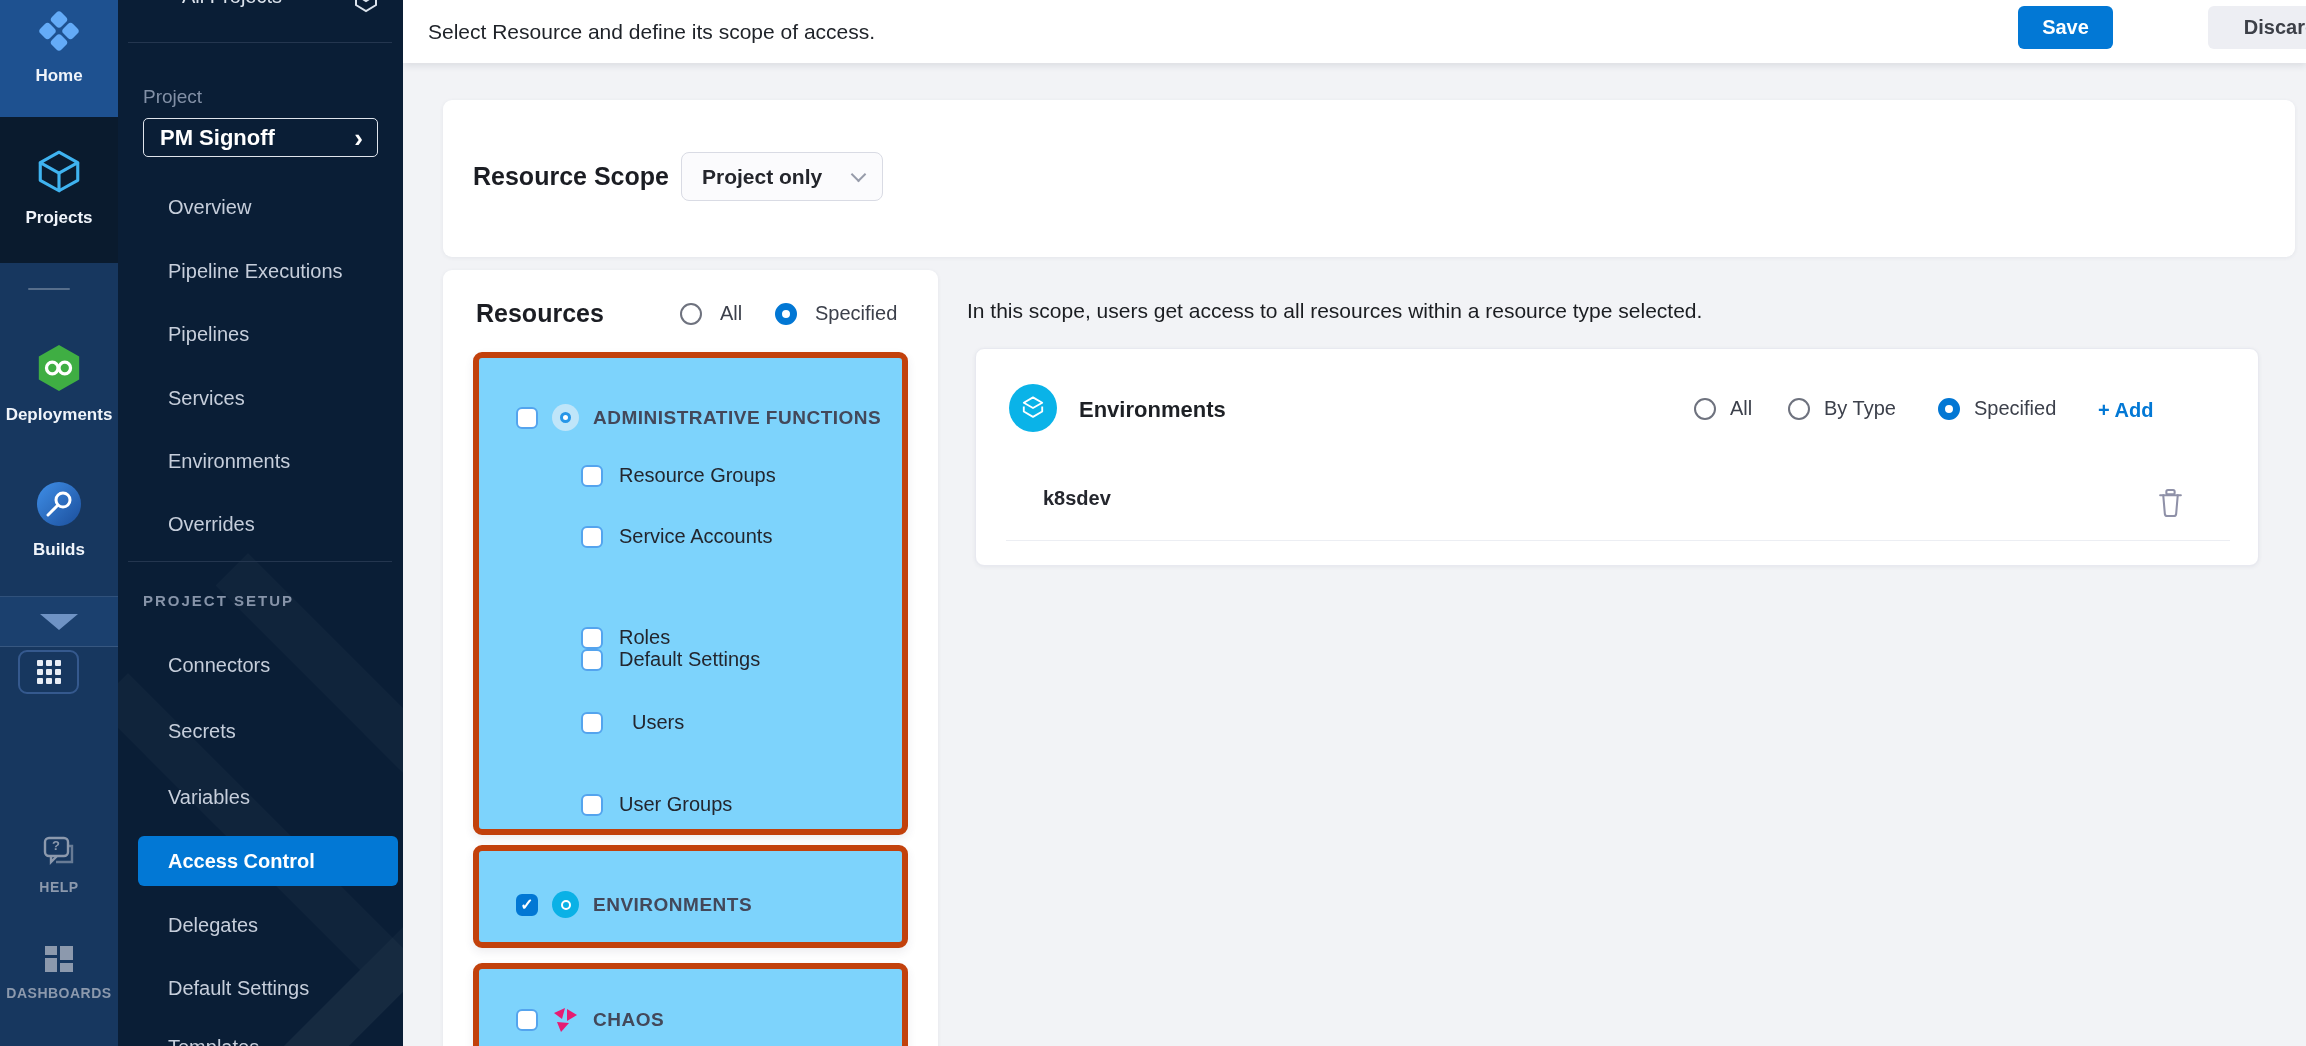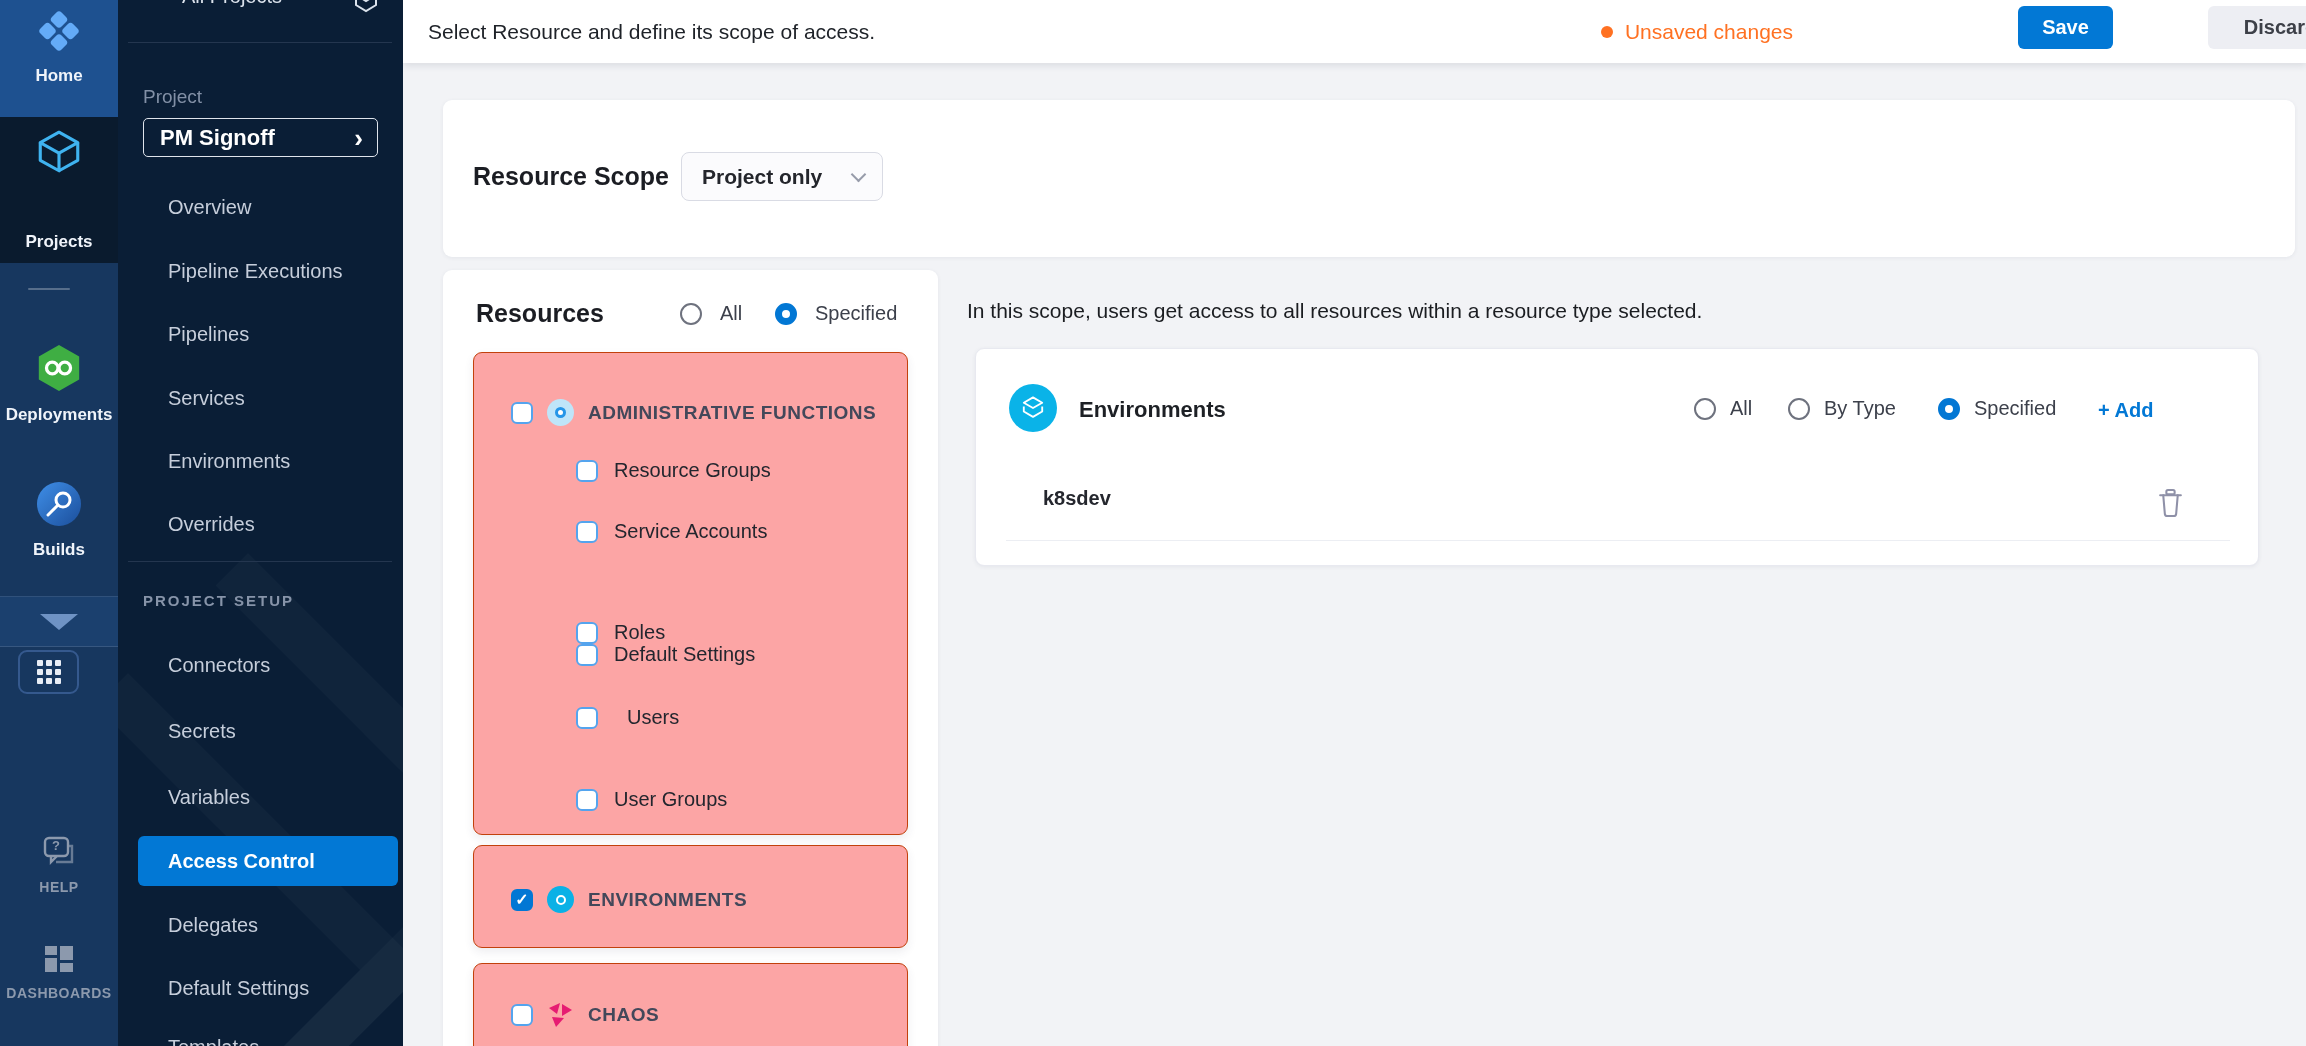--- a/index.html
+++ b/index.html
@@ -41,21 +41,21 @@
   #topbar { position:absolute; left:0; top:0; width:1903px; height:63px; background:#fff; box-shadow:0 3px 7px rgba(30,40,60,.10); z-index:5; }
   .tb-title { position:absolute; left:25px; top:0; height:63px; display:flex; align-items:center; font-size:21px; color:#1e2228; }
   .unsaved { position:absolute; right:513px; top:0; height:63px; display:flex; align-items:center; gap:12px; }
   .unsaved .dot { width:12px; height:12px; border-radius:50%; background:#ff7122; }
   .unsaved .txt { font-size:21px; color:#ff7122; }
   .btn { position:absolute; top:6px; height:43px; border-radius:6px; display:flex; align-items:center; justify-content:center; font-size:20px; font-weight:700; cursor:pointer; }
   .btn-save { left:1615px; width:95px; background:#0278d5; color:#fff; }
   .btn-discard { left:1805px; width:145px; background:#edeef3; color:#3d4048; }
 
   .card { position:absolute; background:#fff; border-radius:9px; box-shadow:0 1px 4px rgba(40,50,80,.07); }
-  .inner-card { position:absolute; background:#fca5a5; border:1px solid #c2410c; border-radius:9px; box-shadow:0 4px 10px rgba(50,60,90,.09);text-align:right; }
+  .inner-card { position:absolute; background:#7dd3fc; border:6px solid #c2410c; border-radius:9px; box-shadow:0 4px 10px rgba(50,60,90,.09);text-align:right; }
 
   .h-bold { font-size:25px; font-weight:700; color:#1b1d23; }
 
   .radio { width:22px; height:22px; border-radius:50%; border:2px solid #6e727e; background:#fff; flex:none; }
   .radio.sel { border:7px solid #0277d4; }
   .radio-label { font-size:20px; color:#3c404b; }
 
   .cb { width:22px; height:22px; border:2px solid #54a4ee; border-radius:6px; background:#fff; flex:none; }
   .cb.checked { background:#0277d4; border-color:#0277d4; display:flex; align-items:center; justify-content:center; color:#fff; font-size:16px; font-weight:700; }
 
@@ -83,21 +83,21 @@
         <svg width="46" height="46" viewBox="0 0 44 44">
           <rect x="15.5" y="4.5" width="13" height="13" rx="3.5" fill="#64abf7" transform="rotate(45 22 11)"></rect>
           <rect x="26.5" y="15.5" width="13" height="13" rx="3.5" fill="#64abf7" transform="rotate(45 33 22)"></rect>
           <rect x="15.5" y="26.5" width="13" height="13" rx="3.5" fill="#64abf7" transform="rotate(45 22 33)"></rect>
           <rect x="4.5" y="15.5" width="13" height="13" rx="3.5" fill="#64abf7" transform="rotate(45 11 22)"></rect>
         </svg>
       </span>
       <span class="rail-label">Home</span>
     </div>
 
-    <div class="rail-item" style="top:128px;gap:44px;">
+    <div class="rail-item" style="top:148px;">
       <span>
         <svg width="50" height="48" viewBox="0 0 48 46" fill="none" stroke="#3fb3f0" stroke-width="3" stroke-linejoin="round">
           <path d="M24 4 L42 14 L24 24 L6 14 Z"></path>
           <path d="M6 14 L6 31 L24 41 L24 24"></path>
           <path d="M42 14 L42 31 L24 41"></path>
         </svg>
       </span>
       <span class="rail-label">Projects</span>
     </div>
 
@@ -237,24 +237,20 @@
       </div>
     <div class="menu-item" style="top:1032px;">
         <span>Templates</span>
       </div>
   </nav>
 
   <main id="main">
 
     <header id="topbar">
       <div class="tb-title">Select Resource and define its scope of access.</div>
-      <div class="unsaved">
-        <span class="dot"></span>
-        <span class="txt">Unsaved changes</span>
-      </div>
       <div class="btn btn-save">Save</div>
       <div class="btn btn-discard">Discard</div>
     </header>
 
     <section class="card" style="left:40px; top:100px; width:1852px; height:157px;">
       <span class="h-bold" style="position:absolute; left:30px; top:62px;">Resource Scope</span>
       <div class="dd">
         <span class="dd-text">Project only</span>
         <span class="caret"></span>
       </div>

